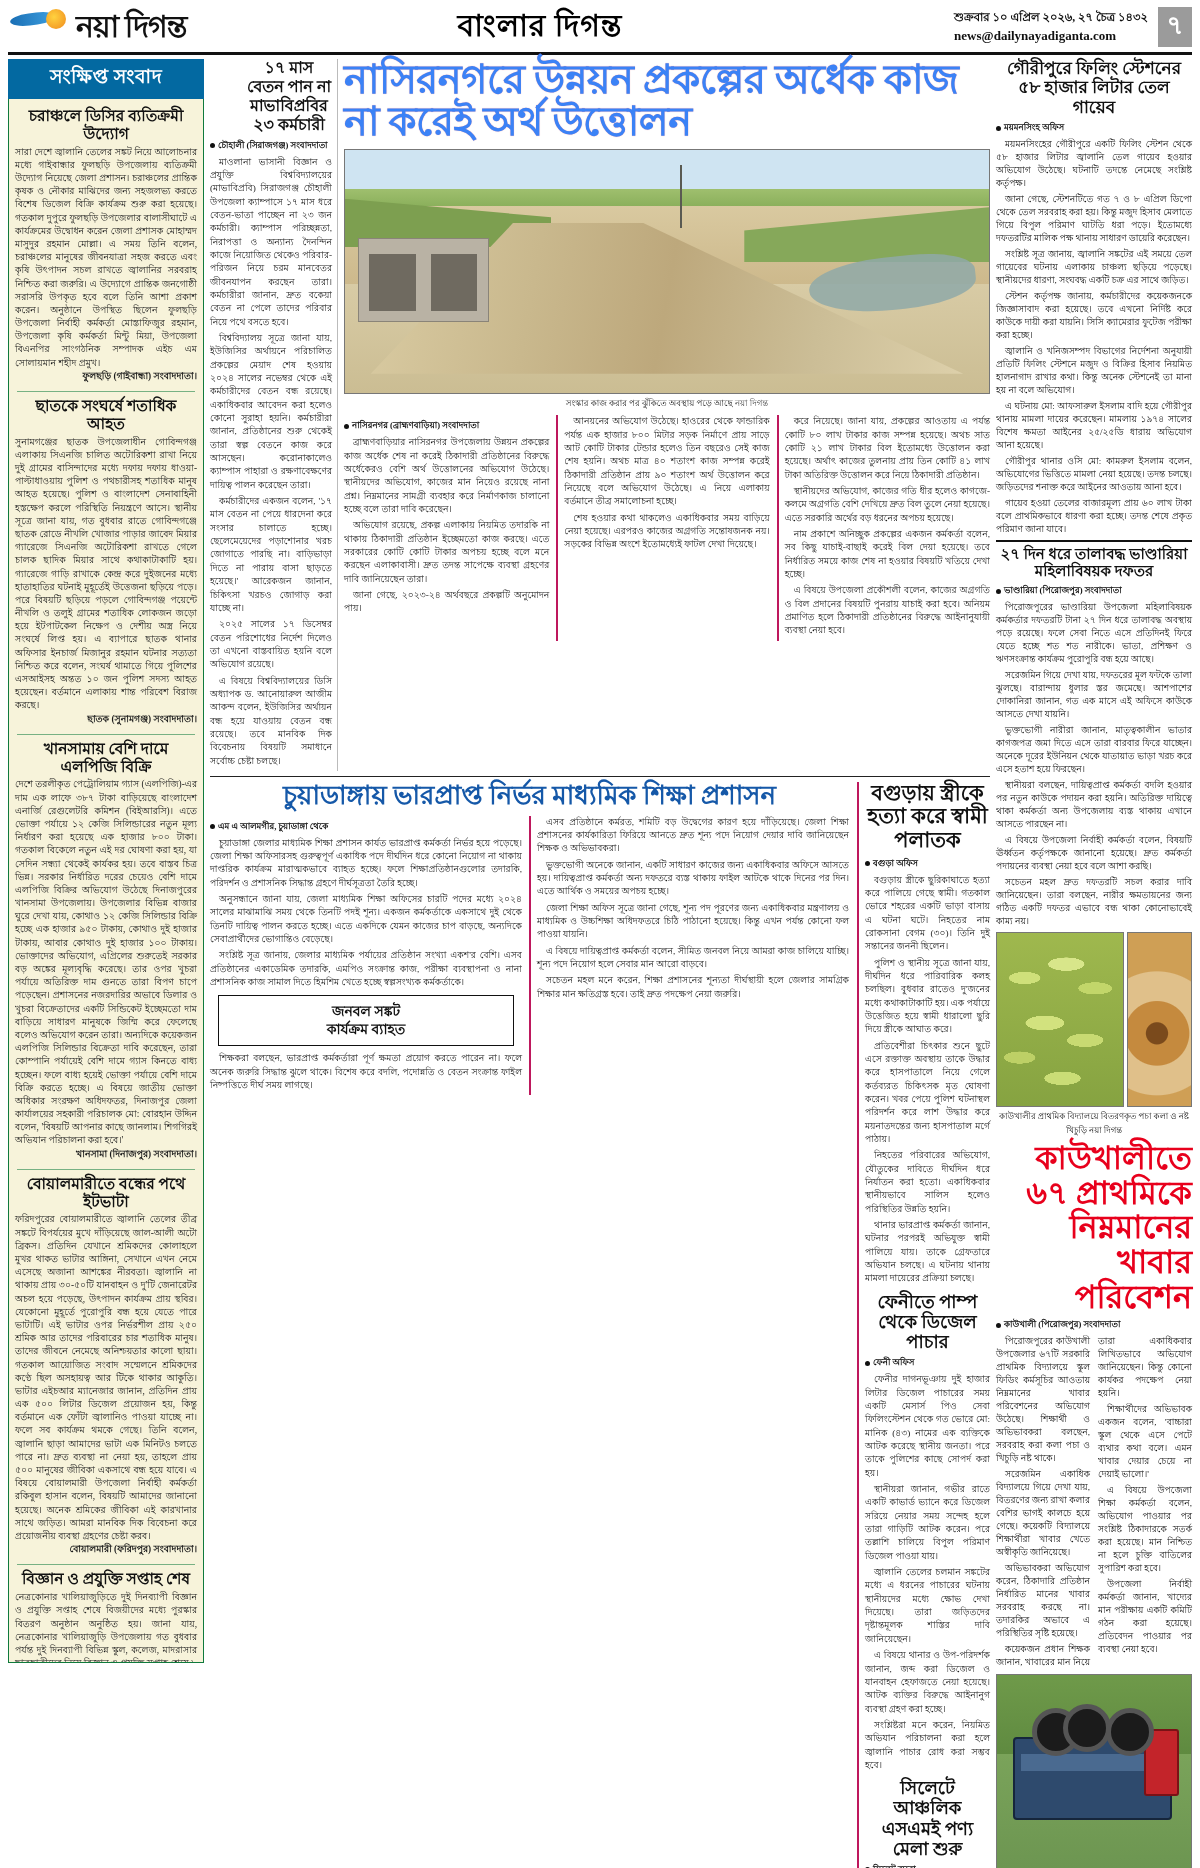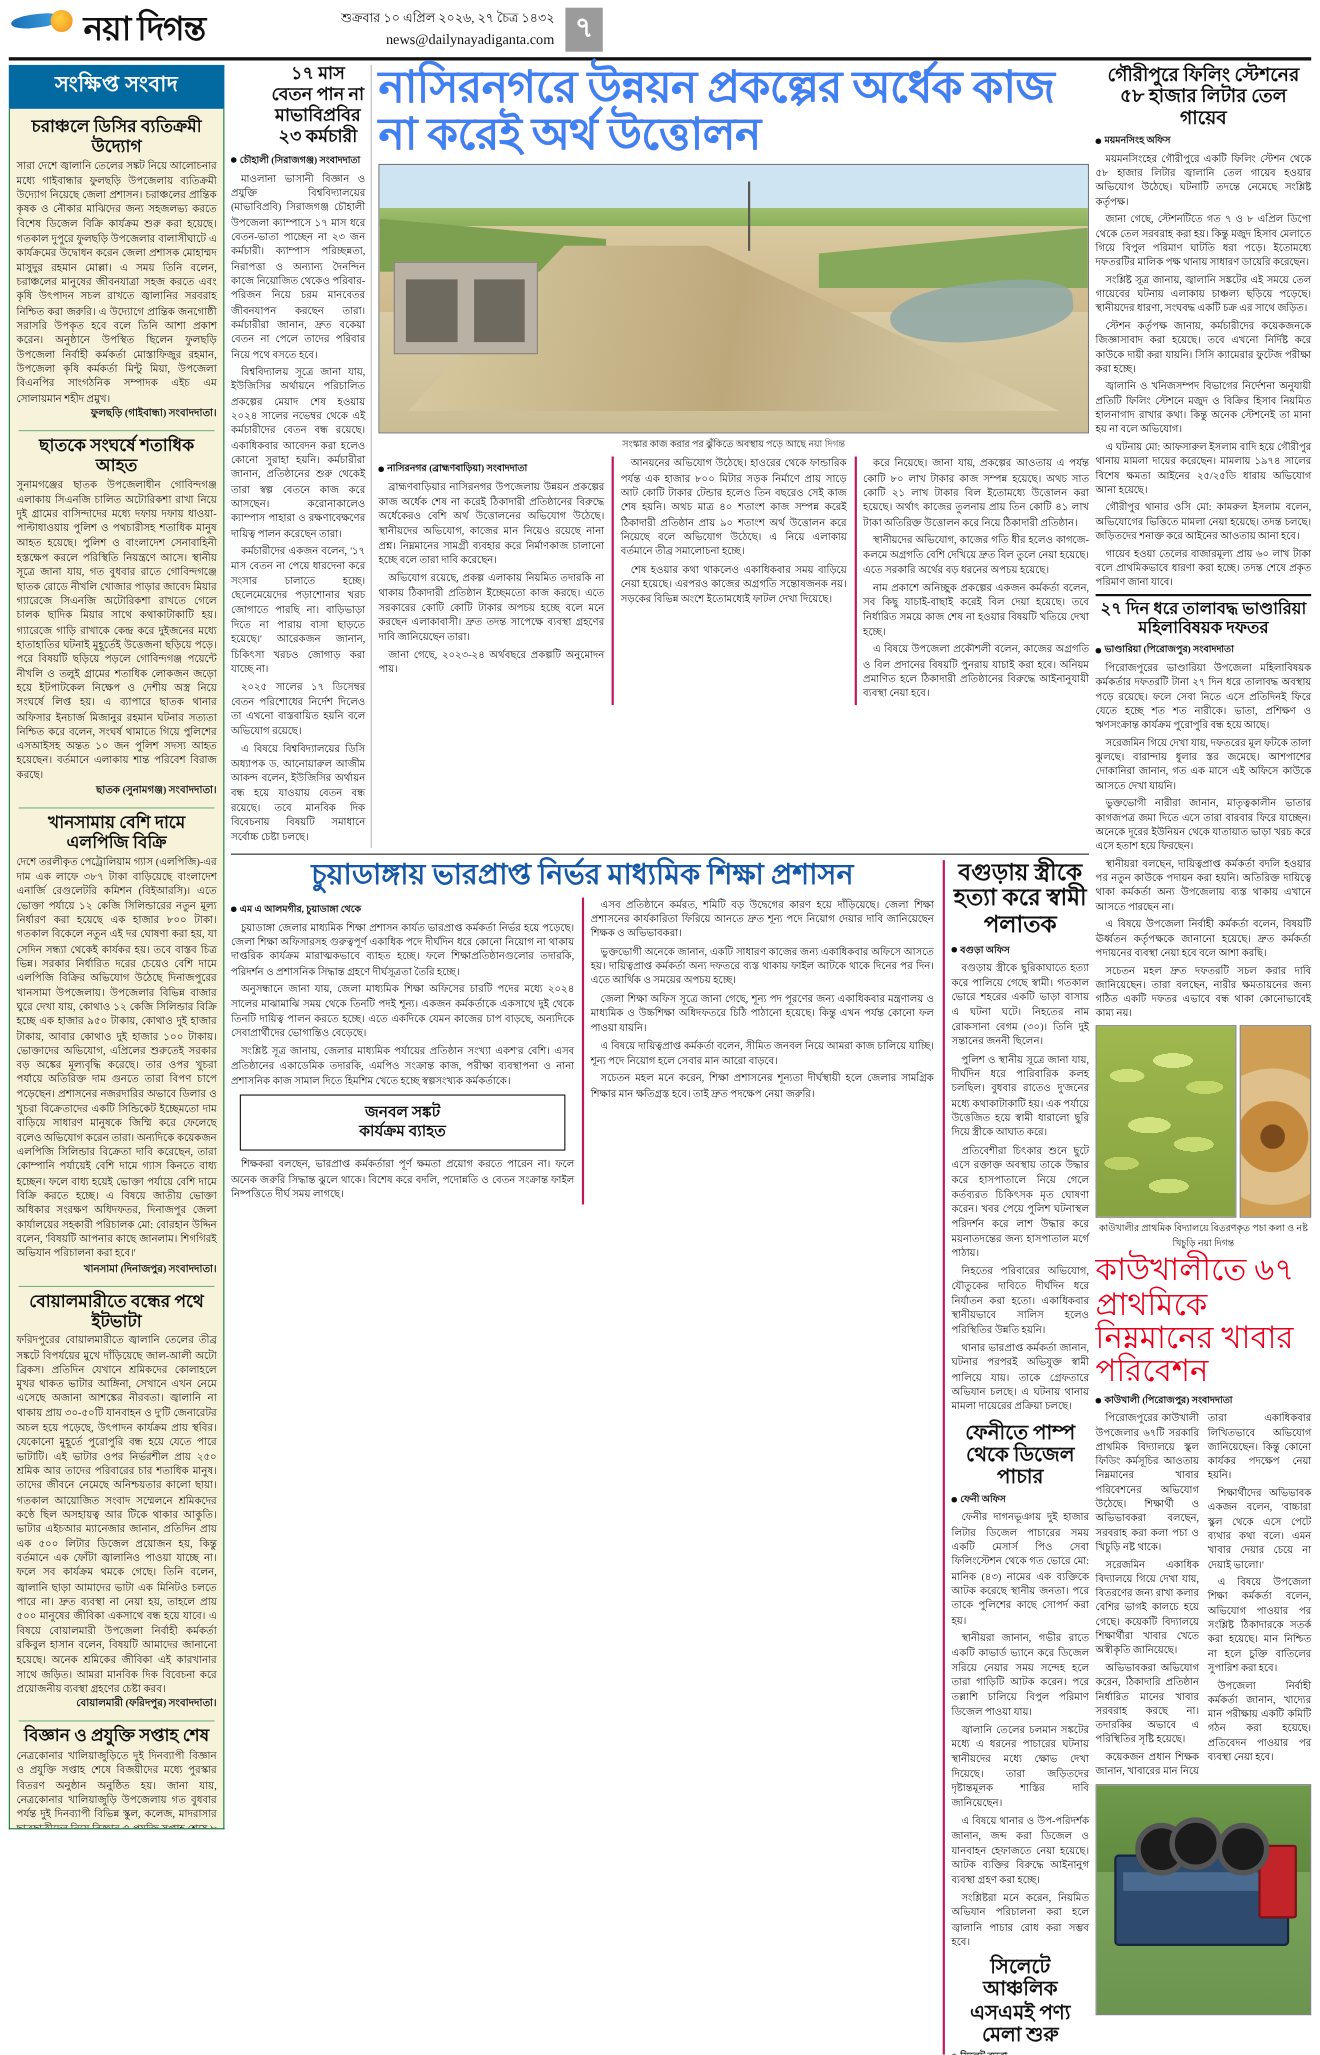--- a/index.html
+++ b/index.html
@@ -10,21 +10,21 @@
   
   .masthead{position:relative;height:52px;display:flex;align-items:center;padding:2px 8px 0 8px;box-sizing:border-box;}
   .logo-wrap{width:210px;display:flex;align-items:center;gap:2px;}
   .logo-mark{position:relative;width:66px;height:40px;}
   .logo-swoosh{position:absolute;left:2px;top:6px;width:46px;height:12px;background:linear-gradient(90deg,#1a6fb5,#3ea0e0);border-radius:50%/60%;transform:rotate(-7deg);}
   .logo-sun{position:absolute;left:38px;top:2px;width:20px;height:20px;border-radius:50%;background:radial-gradient(circle at 40% 40%,#ffd23f,#f08a1d);}
   .logo-word{font-family:"Liberation Serif",serif;font-weight:bold;font-size:30px;letter-spacing:-1px;color:#111;line-height:1;}
   .mast-center{flex:1;text-align:center;}
   .mast-center .mc-title{font-size:30px;font-weight:bold;letter-spacing:1px;color:#000;}
   .mast-right{width:330px;text-align:right;display:flex;align-items:center;justify-content:flex-end;gap:10px;}
-  .mast-right .mr-lines{font-size:11.5px;line-height:1.5;color:#111;text-align:right;}
+  .mast-right .mr-lines{font-size:11.5px;line-height:1.5;color:#111;text-align:left;font-weight:bold;}
   .mr-mail{font-family:"Liberation Serif",serif;font-size:13px;}
   .pagebox{width:34px;height:40px;background:#9b9b9b;color:#fff;display:flex;align-items:center;justify-content:center;font-size:26px;font-weight:bold;}
   .mast-rule{height:3px;background:#111;margin:0 8px;}
 
   
   .grid{position:relative;padding:4px 8px 8px 8px;box-sizing:border-box;display:flex;gap:6px;height:1808px;}
   .col-left{width:196px;flex:none;}
   .col-mid{flex:1;position:relative;}
   .col-right{width:196px;flex:none;}
 
@@ -91,38 +91,41 @@
       linear-gradient(#9fb84e,#86a341);}
   .khichuri{width:100%;height:175px;border:1px solid #777;box-sizing:border-box;
      background:radial-gradient(circle at 46% 58%,#7a4a1c 0 10%,#c58a3e 11% 30%,#e0c08a 31% 58%,#cf9f55 59% 100%);}
   .truck{width:100%;height:210px;border:1px solid #777;box-sizing:border-box;position:relative;overflow:hidden;
      background:linear-gradient(#6f9a4a 0%,#5f8a40 38%,#7aa35a 38%,#6b9450 100%);}
   .tk-body{position:absolute;left:8%;top:30%;width:80%;height:38%;background:#2e4a6d;border:2px solid #16263c;border-radius:4px;}
   .tk-body:after{content:"";position:absolute;left:4%;top:18%;width:92%;height:22%;background:#4a6a90;}
   .tk-wheel{position:absolute;width:38px;height:38px;border-radius:50%;background:#1b1b1b;border:5px solid #555;}
   .tk-cab{position:absolute;right:6%;top:26%;width:16%;height:30%;background:#c3242a;border:2px solid #7a1216;border-radius:3px;}
 
-  .redband{color:#e8001c;font-weight:normal;text-align:left;font-size:28px;line-height:1.08;}
+  .redband{color:#e8001c;font-weight:bold;text-align:right;font-size:32px;line-height:1.08;}
   .bot-rule{height:2px;background:#111;margin:4px 0;}
 
   .two-col{column-count:2;column-gap:8px;}
   .vline{border-left:2px solid #be185d;padding-left:6px;}
 </style>
 </head>
 <body>
 
 <div class="page">
 
   <div class="masthead">
     <div class="logo-wrap">
       <div class="logo-mark">
         <div class="logo-swoosh"></div>
           <div class="logo-sun"></div>
       </div>
       <div class="logo-word">নয়া দিগন্ত</div>
+    </div>
+    <div class="mast-center">
+      <div class="mc-title">বাংলার দিগন্ত</div>
     </div>
     <div class="mast-right">
       <div class="mr-lines">
         <div>শুক্রবার ১০ এপ্রিল ২০২৬, ২৭ চৈত্র ১৪৩২</div>
         <div class="mr-mail">news@dailynayadiganta.com</div>
       </div>
       <div class="pagebox">৭</div>
     </div>
   </div>
   <div class="mast-rule"></div>

